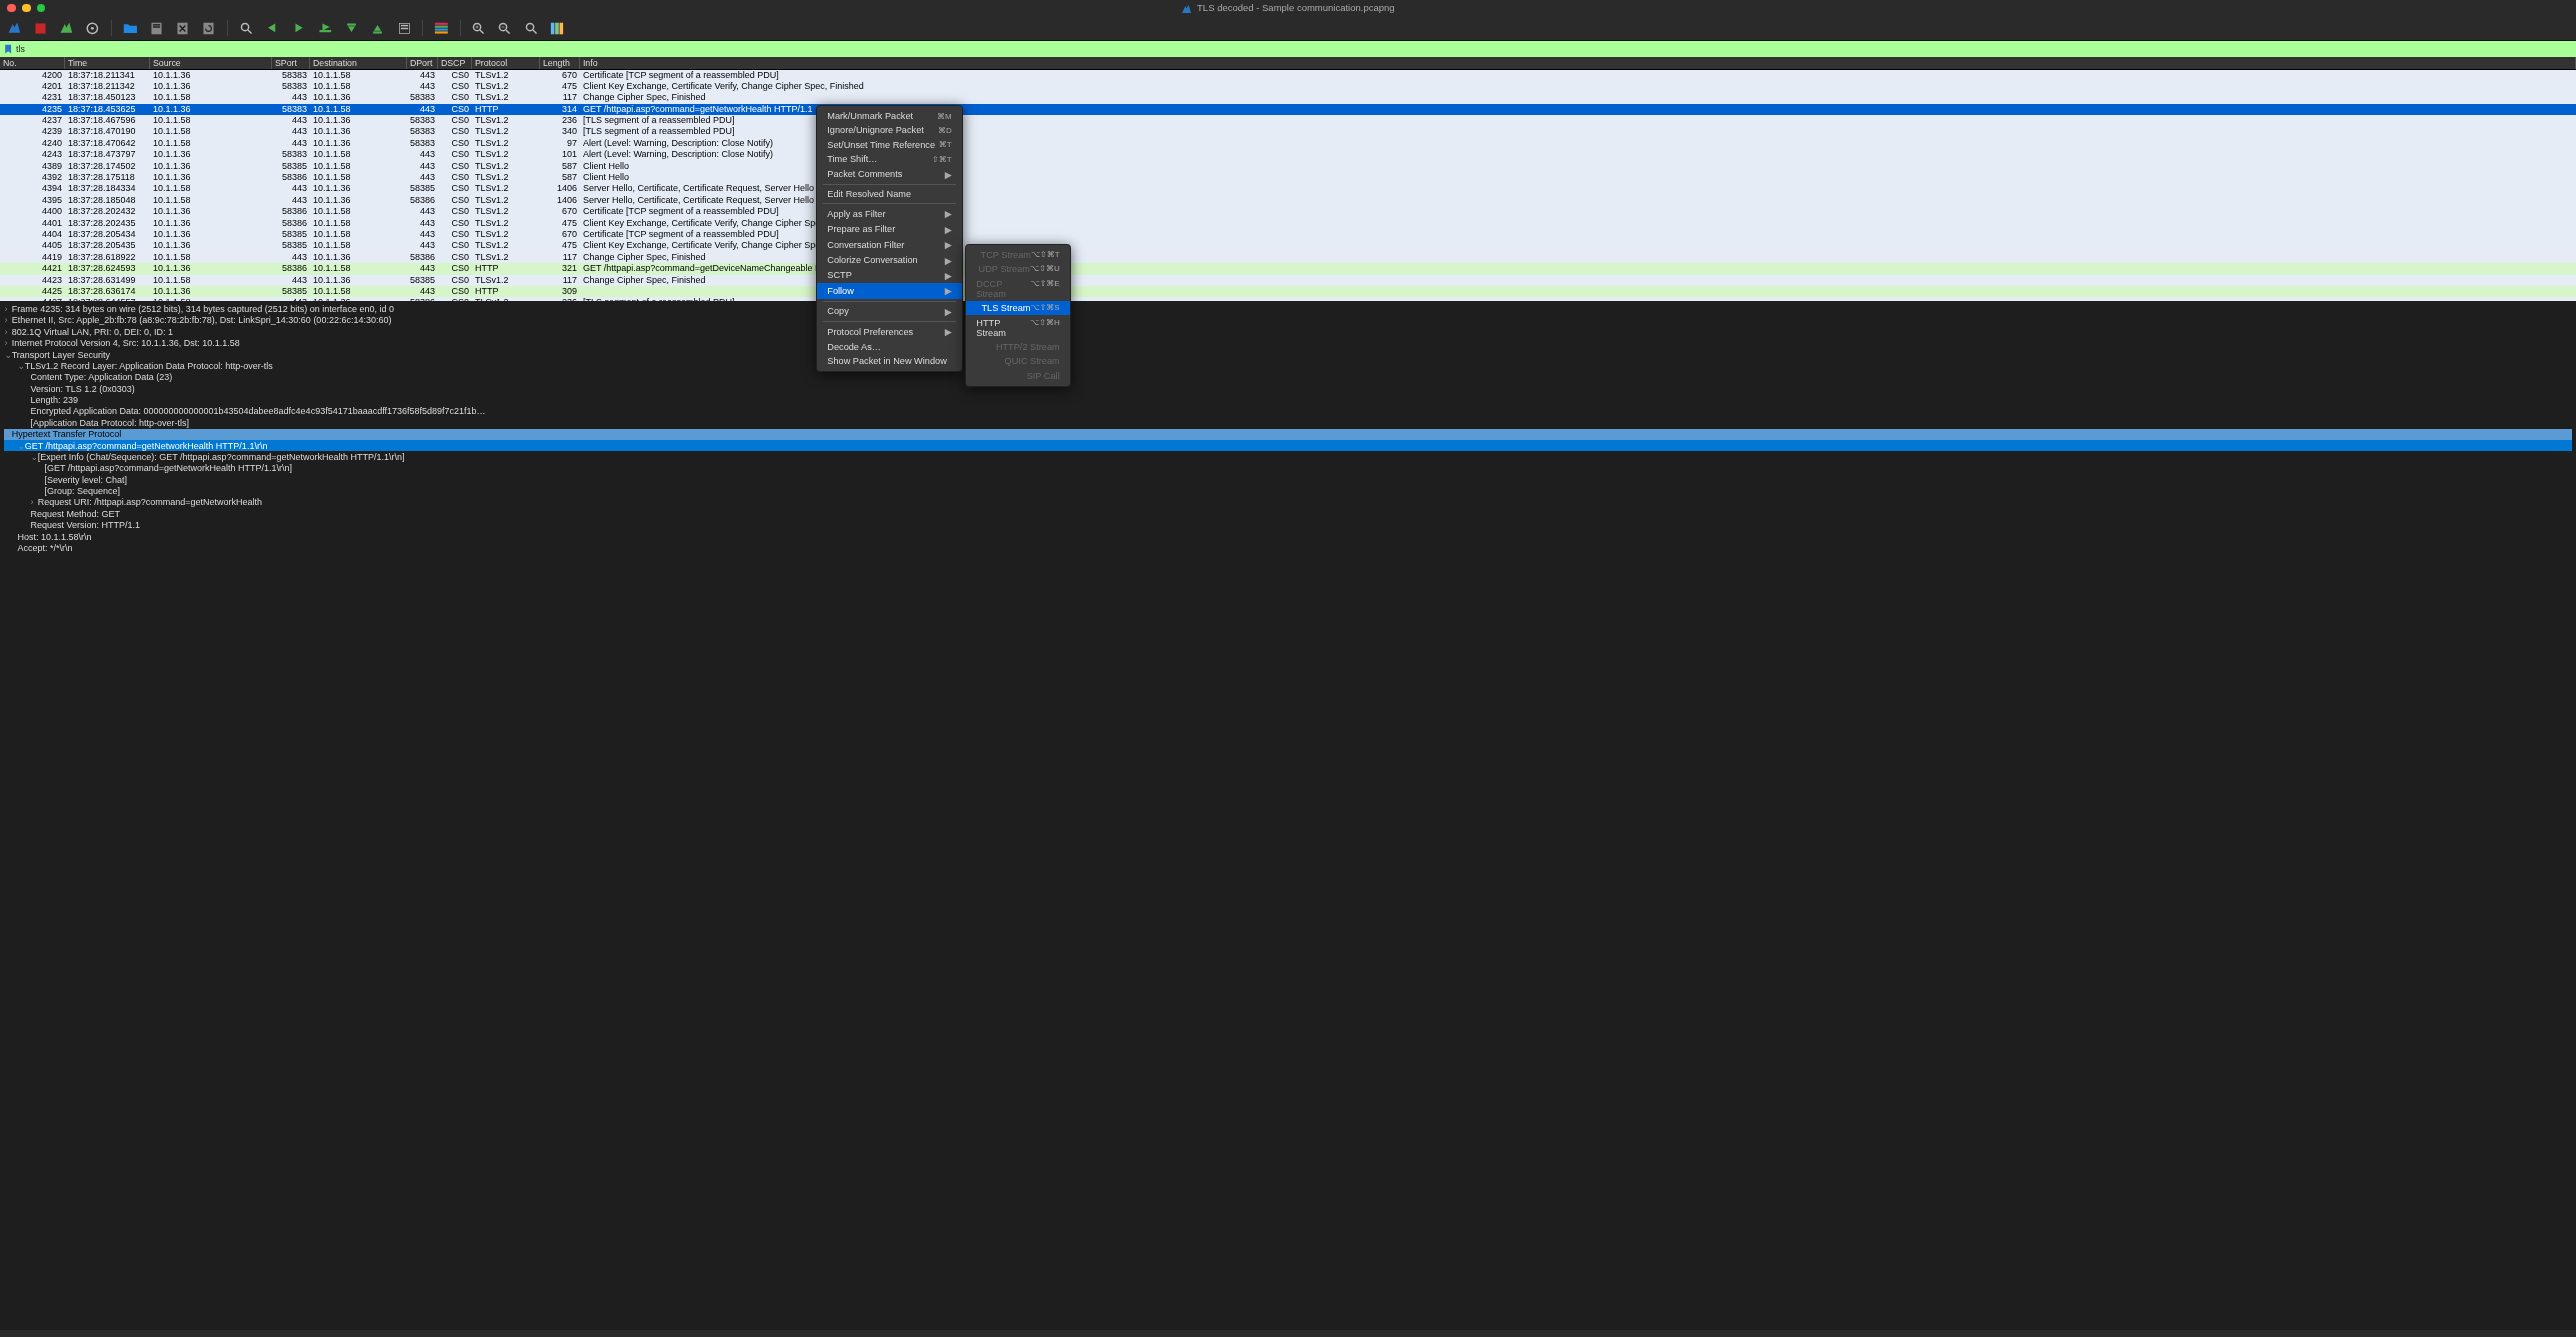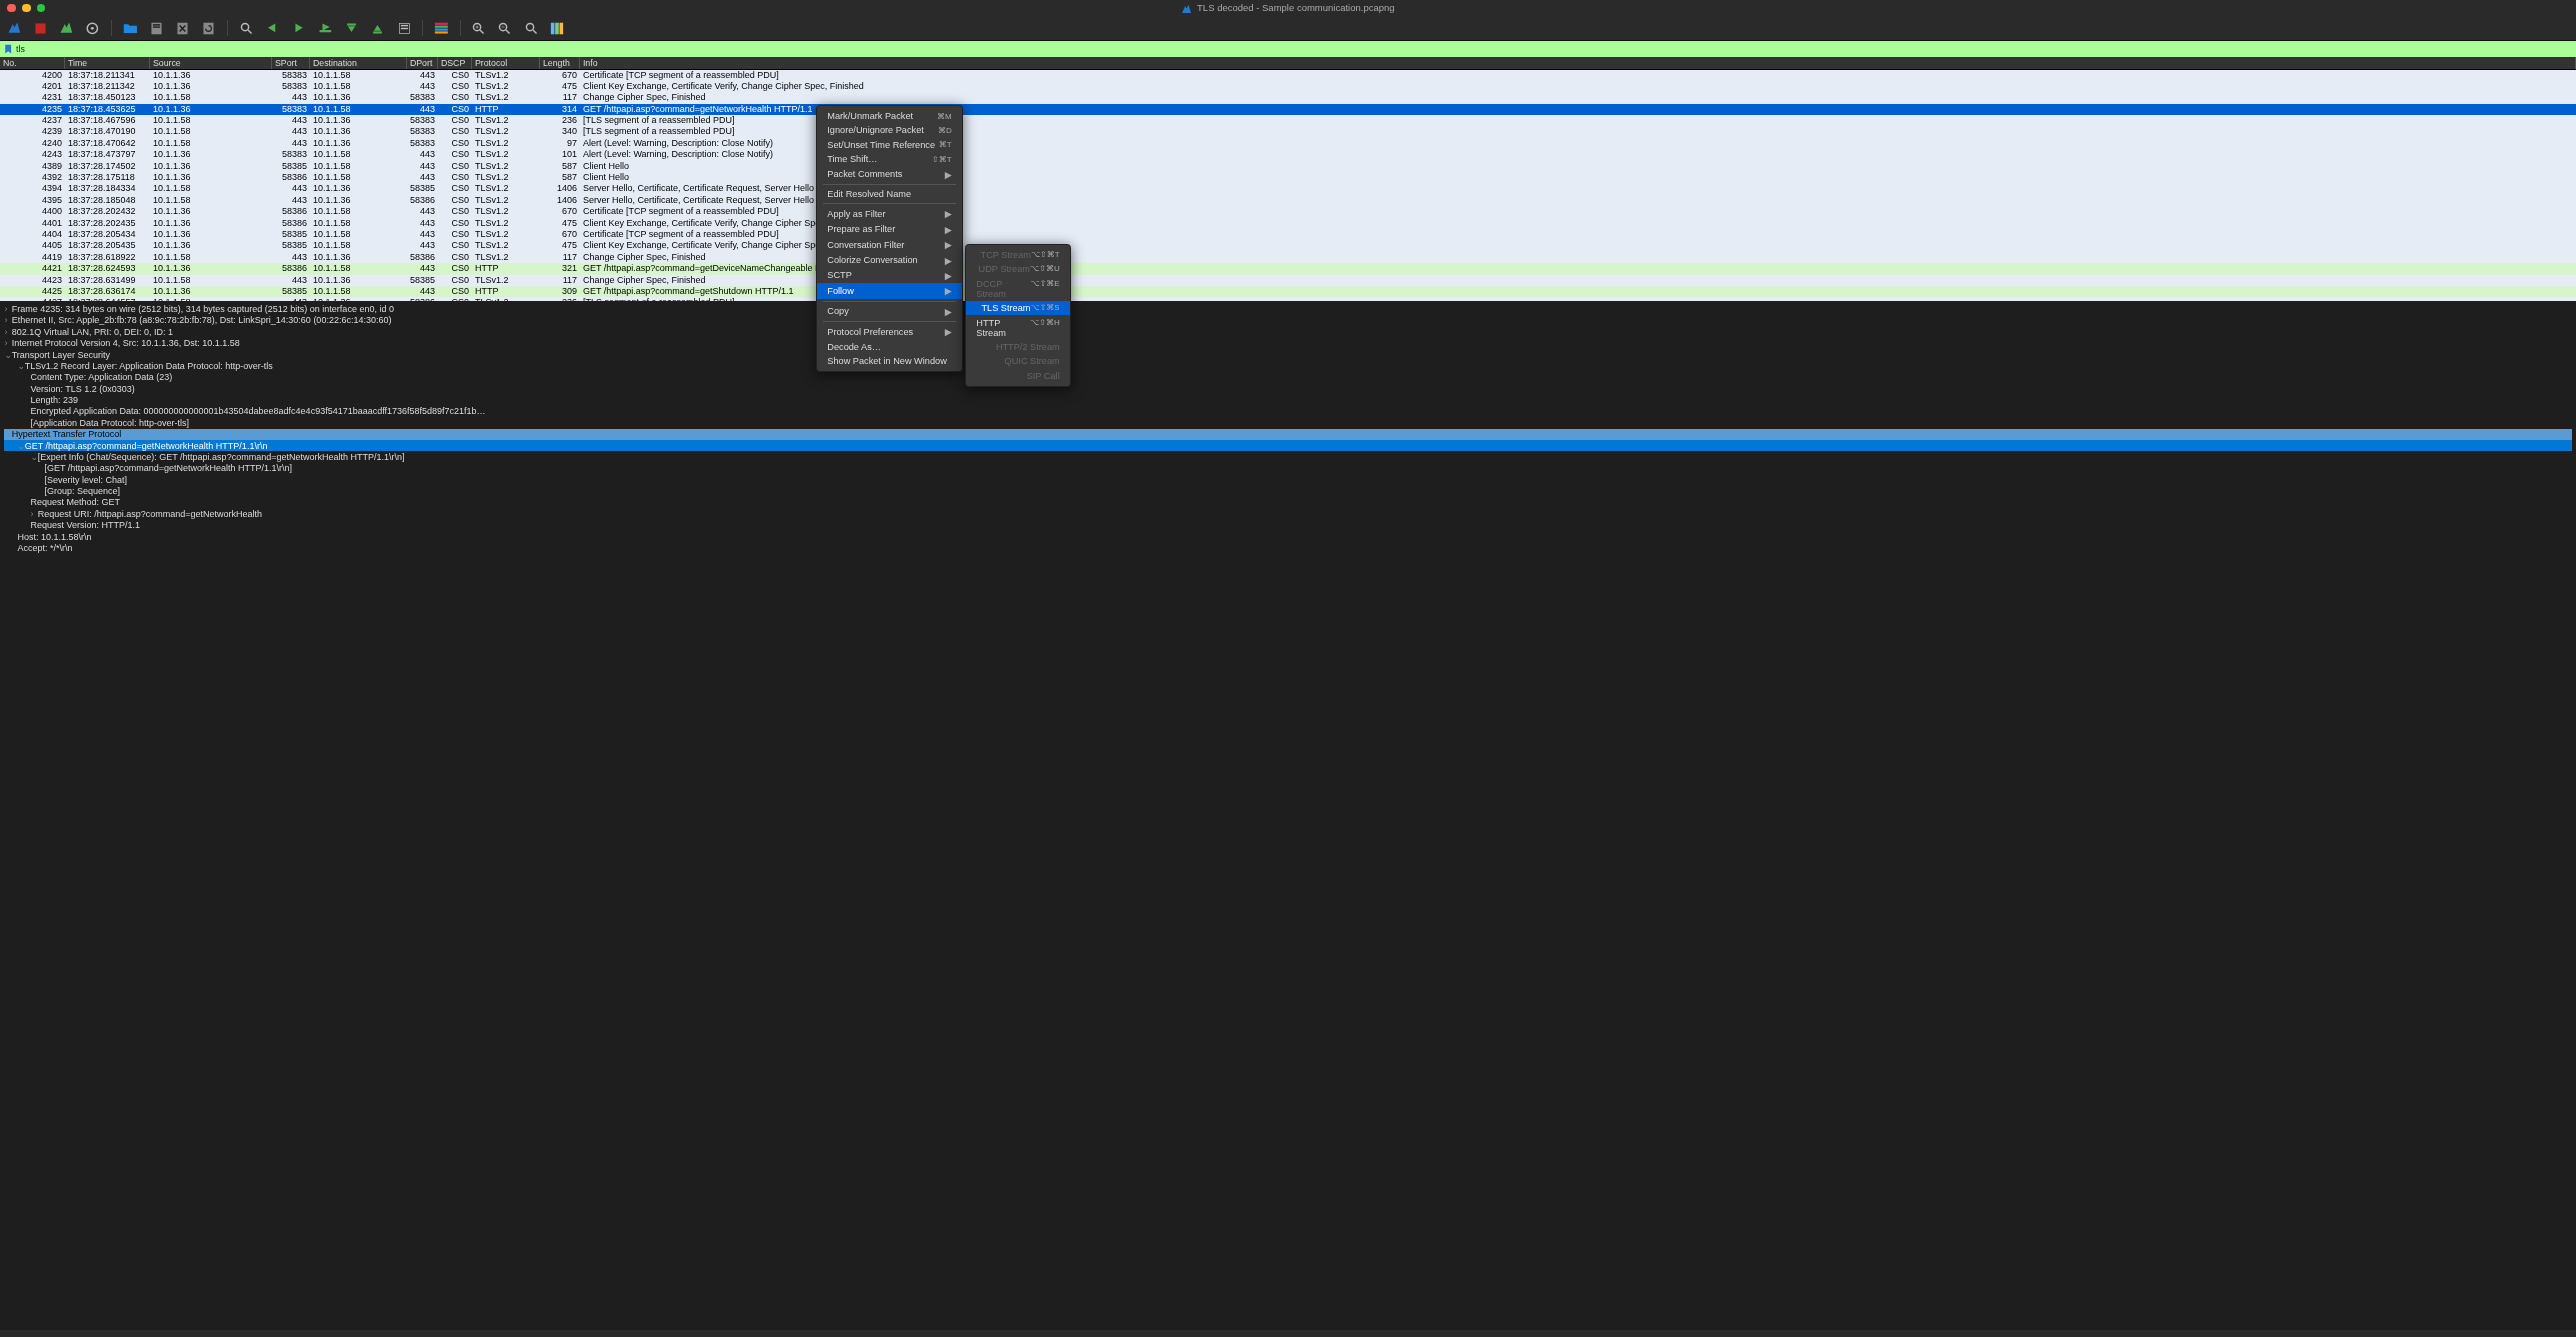--- a/index.html
+++ b/index.html
@@ -451,21 +451,20 @@
     <div class="row green">
       <div class="cell c-no r">4425</div>
       <div class="cell c-time">18:37:28.636174</div>
       <div class="cell c-src">10.1.1.36</div>
       <div class="cell c-sport r">58385</div>
       <div class="cell c-dst">10.1.1.58</div>
       <div class="cell c-dport r">443</div>
       <div class="cell c-dscp r">CS0</div>
       <div class="cell c-proto">HTTP</div>
       <div class="cell c-len r">309</div>
-      <div class="cell c-info">GET /httpapi.asp?command=getShutdown HTTP/1.1</div>
     </div>
     <div class="row lav">
       <div class="cell c-no r">4427</div>
       <div class="cell c-time">18:37:28.644557</div>
       <div class="cell c-src">10.1.1.58</div>
       <div class="cell c-sport r">443</div>
       <div class="cell c-dst">10.1.1.36</div>
       <div class="cell c-dport r">58386</div>
       <div class="cell c-dscp r">CS0</div>
       <div class="cell c-proto">TLSv1.2</div>
@@ -485,22 +484,22 @@
   <div class="det-line ind2"><span>Version: TLS 1.2 (0x0303)</span></div>
   <div class="det-line ind2"><span>Length: 239</span></div>
   <div class="det-line ind2"><span>Encrypted Application Data: 000000000000001b43504dabee8adfc4e4c93f54171baaacdff1736f58f5d89f7c21f1b…</span></div>
   <div class="det-line ind2"><span>[Application Data Protocol: http-over-tls]</span></div>
   <div class="det-line det-sel" style="background:#5a9bd4;color:#000"><span class="caret open"></span><span>Hypertext Transfer Protocol</span></div>
   <div class="det-line ind1 det-sel"><span class="caret open"></span><span>GET /httpapi.asp?command=getNetworkHealth HTTP/1.1\r\n</span></div>
   <div class="det-line ind2"><span class="caret open"></span><span>[Expert Info (Chat/Sequence): GET /httpapi.asp?command=getNetworkHealth HTTP/1.1\r\n]</span></div>
   <div class="det-line ind3"><span>[GET /httpapi.asp?command=getNetworkHealth HTTP/1.1\r\n]</span></div>
   <div class="det-line ind3"><span>[Severity level: Chat]</span></div>
   <div class="det-line ind3"><span>[Group: Sequence]</span></div>
+  <div class="det-line ind2"><span class="caret"></span><span>Request URI: /httpapi.asp?command=getNetworkHealth</span></div>
   <div class="det-line ind2"><span>Request Method: GET</span></div>
-  <div class="det-line ind2"><span class="caret"></span><span>Request URI: /httpapi.asp?command=getNetworkHealth</span></div>
   <div class="det-line ind2"><span>Request Version: HTTP/1.1</span></div>
   <div class="det-line ind1"><span>Host: 10.1.1.58\r\n</span></div>
   <div class="det-line ind1"><span>Accept: */*\r\n</span></div>
 </div>
 
 <div class="scrollbar-bottom"></div>
 
 <div class="context-menu" id="ctxmenu">
     <div class="ctx-item">
       <span>Mark/Unmark Packet</span>

